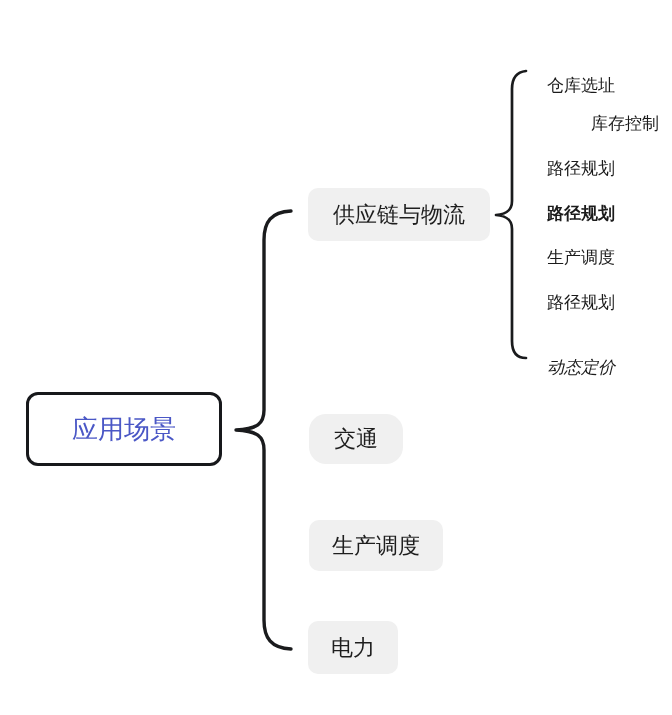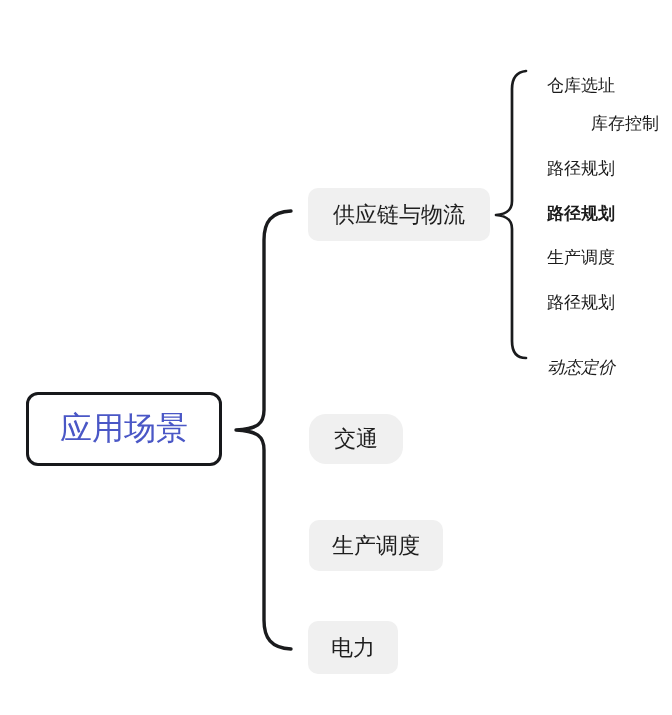--- a/index.html
+++ b/index.html
@@ -40,21 +40,21 @@
     white-space: nowrap;
     cursor: default;
   }
   .node.root {
     left: 26px; top: 392px;
     width: 196px; height: 74px;
     border: 3px solid #17181b;
     border-radius: 12px;
     background: #ffffff;
     color: #4a57c6;
-    font-size: 32px;
+    font-size: 26px;
   }
   .node.branch {
     background: #f0f0f0;
     border-radius: 10px;
     color: #1e1e1e;
     font-size: 22px;
   }
   .node.b0 { left: 308px; top: 188px; width: 182px; height: 53px; }
   .node.b1 { left: 309px; top: 414px; width: 94px;  height: 50px; border-radius: 17px; }
   .node.b2 { left: 309px; top: 520px; width: 134px; height: 51px; }

